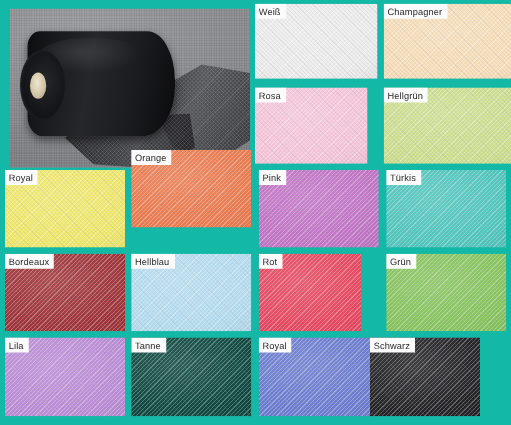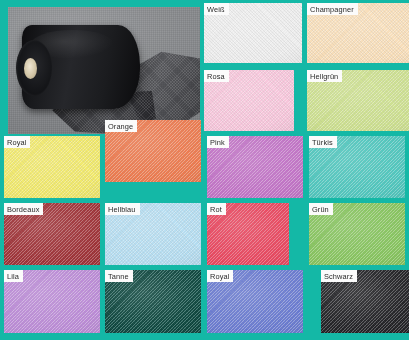--- a/index.html
+++ b/index.html
@@ -243,21 +243,21 @@
         <div class="vig"></div>
         <div class="label onwhite">Tanne</div>
       </div>
       <div class="sw" style="left: 207px; top: 270px; width: 96px; height: 63px;">
         <div class="fill" style="background: rgb(106, 123, 208);"></div>
         <div class="tex"></div>
         <div class="tex2"></div>
         <div class="vig"></div>
         <div class="label onwhite">Royal</div>
       </div>
-      <div class="sw" style="left: 321px; top: 270px; width: 88px; height: 63px;">
+      <div class="sw" style="left: 296px; top: 270px; width: 88px; height: 63px;">
         <div class="fill" style="background: rgb(35, 35, 38);"></div>
         <div class="tex"></div>
         <div class="tex2"></div>
         <div class="vig"></div>
         <div class="label onwhite">Schwarz</div>
       </div>
     </div>
 
 </div>
 

